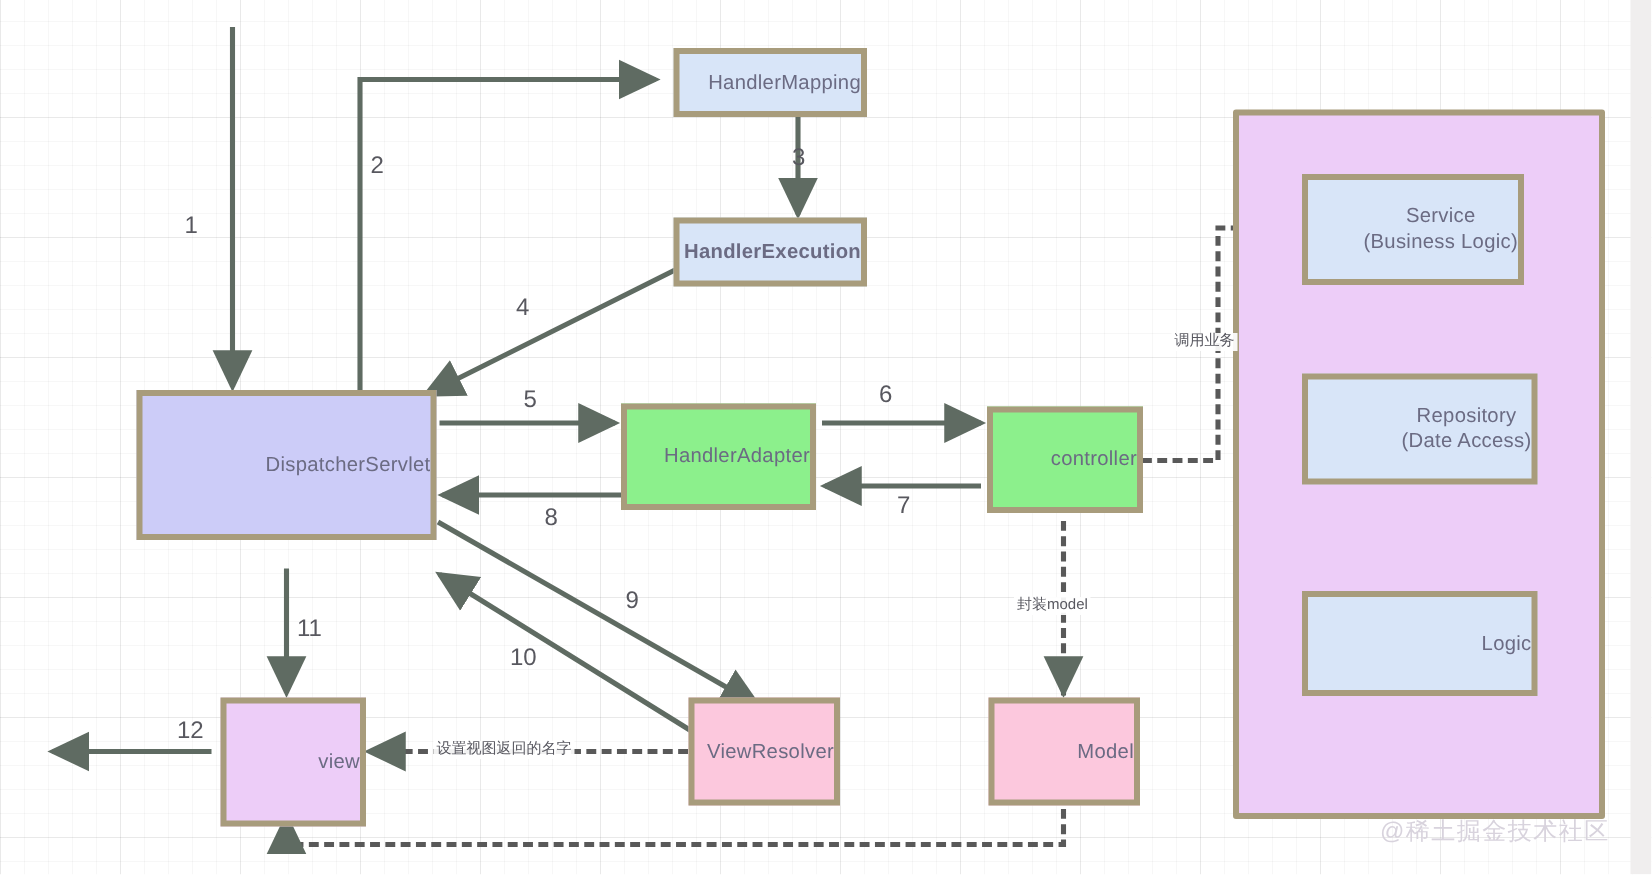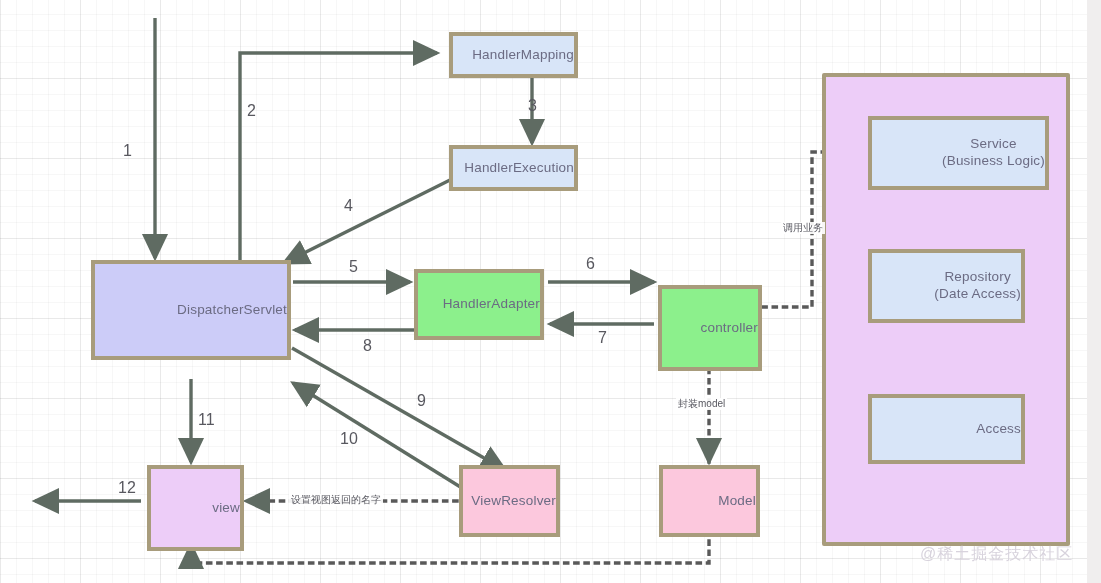--- a/index.html
+++ b/index.html
@@ -152,56 +152,56 @@
   <div class="group-panel" style="left:822px; top:73px; width:248px; height:473px;"></div>
 
   <div class="node n-lavender" style="left:91px; top:260px; width:200px; height:100px;">
     <span>DispatcherServlet</span>
   </div>
 
   <div class="node n-blue" style="left:449px; top:32px; width:129px; height:46px;">
     <span>HandlerMapping</span>
   </div>
 
-  <div class="node n-blue" style="left:449px; top:145px; width:129px; height:46px;">
+  <div class="node n-blue" style="left:449px; top:145px; width:129px; height:46px;font-weight:bold;">
     <span>HandlerExecution</span>
   </div>
 
   <div class="node n-green" style="left:414px; top:269px; width:130px; height:71px;">
     <span>HandlerAdapter</span>
   </div>
 
-  <div class="node n-green" style="left:658px; top:285px; width:104px; height:86px;">
+  <div class="node n-green" style="left:658px; top:271px; width:104px; height:71px;">
     <span>controller</span>
   </div>
 
   <div class="node n-violet" style="left:147px; top:465px; width:97px; height:86px;">
     <span>view</span>
   </div>
 
   <div class="node n-pink" style="left:659px; top:465px; width:101px; height:72px;">
     <span>Model</span>
   </div>
 
   <div class="node n-pink" style="left:459px; top:465px; width:101px; height:72px;">
     <span>ViewResolver</span>
   </div>
 
-  <div class="node n-blue" style="left:868px; top:116px; width:181px; height:74px;">
+  <div class="node n-blue" style="left:868px; top:116px; width:148px; height:74px;">
     <span>Service
 (Business Logic)</span>
   </div>
 
   <div class="node n-blue" style="left:868px; top:249px; width:157px; height:74px;">
     <span>Repository
 (Date Access)</span>
   </div>
 
   <div class="node n-blue" style="left:868px; top:394px; width:157px; height:70px;">
-    <span>Access</span>
+    <span>Logic</span>
   </div>
 
   <div class="edge-label" style="left:123px; top:143px;">1</div>
   <div class="edge-label" style="left:247px; top:103px;">2</div>
   <div class="edge-label" style="left:528px; top:98px;">3</div>
   <div class="edge-label" style="left:344px; top:198px;">4</div>
   <div class="edge-label" style="left:349px; top:259px;">5</div>
   <div class="edge-label" style="left:586px; top:256px;">6</div>
   <div class="edge-label" style="left:598px; top:330px;">7</div>
   <div class="edge-label" style="left:363px; top:338px;">8</div>

